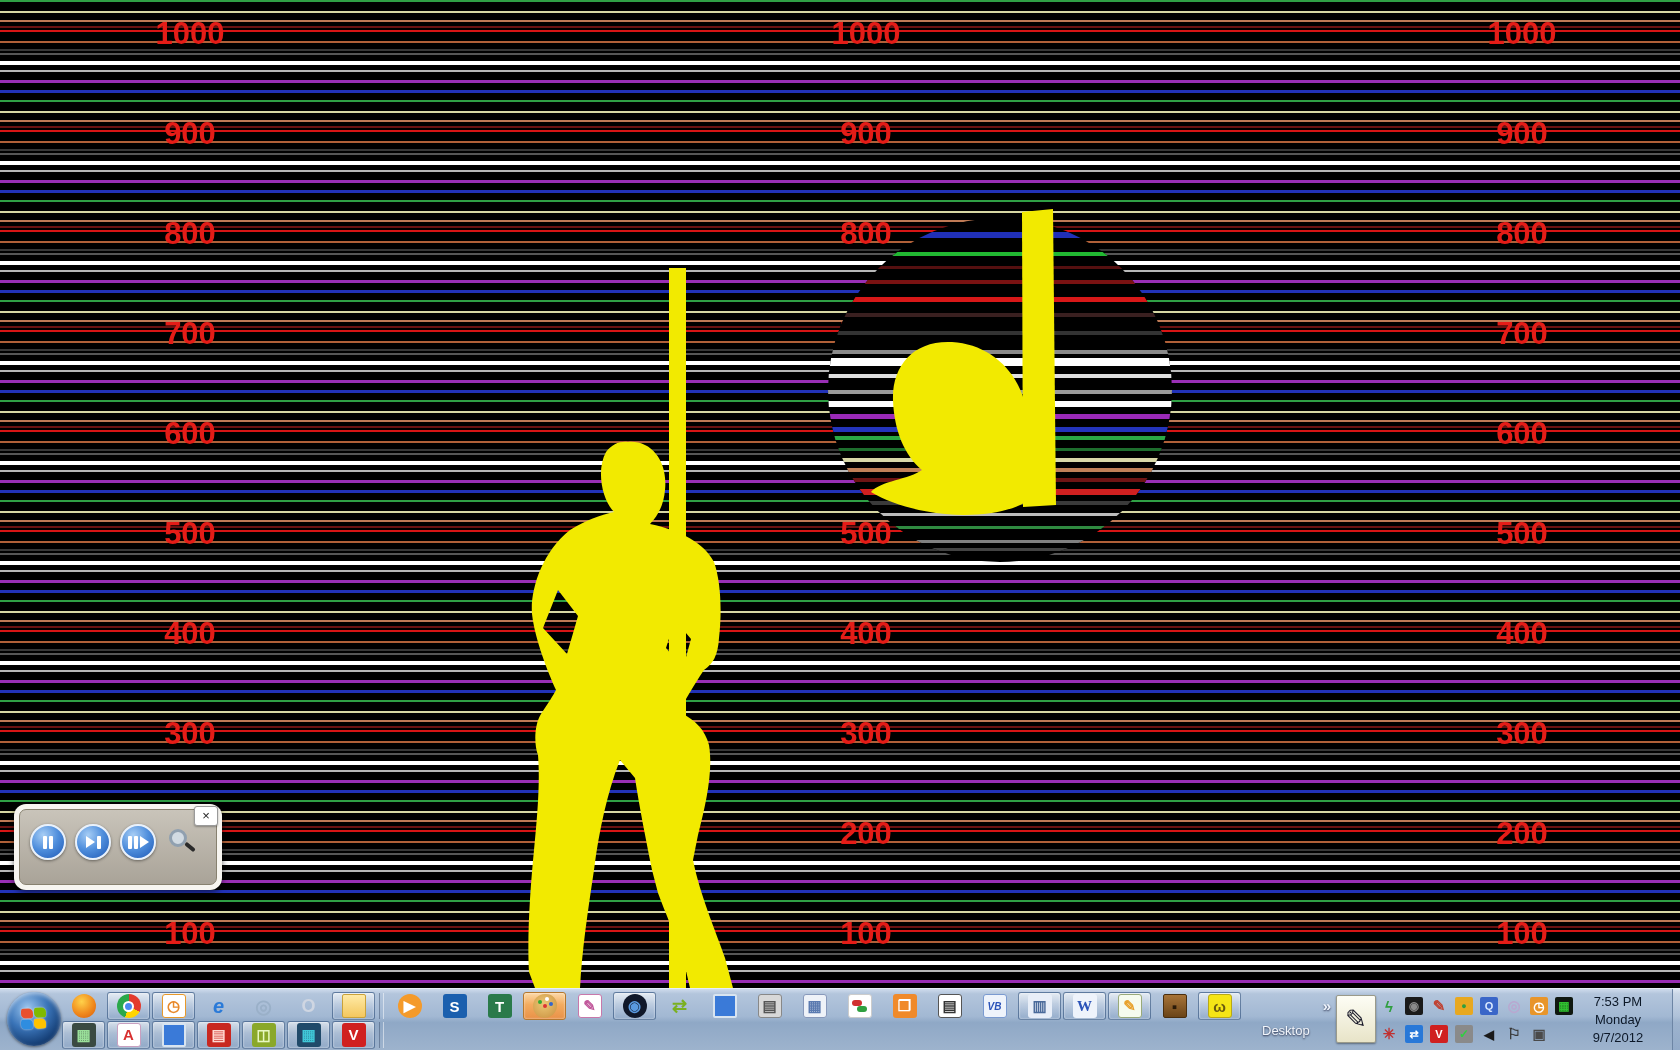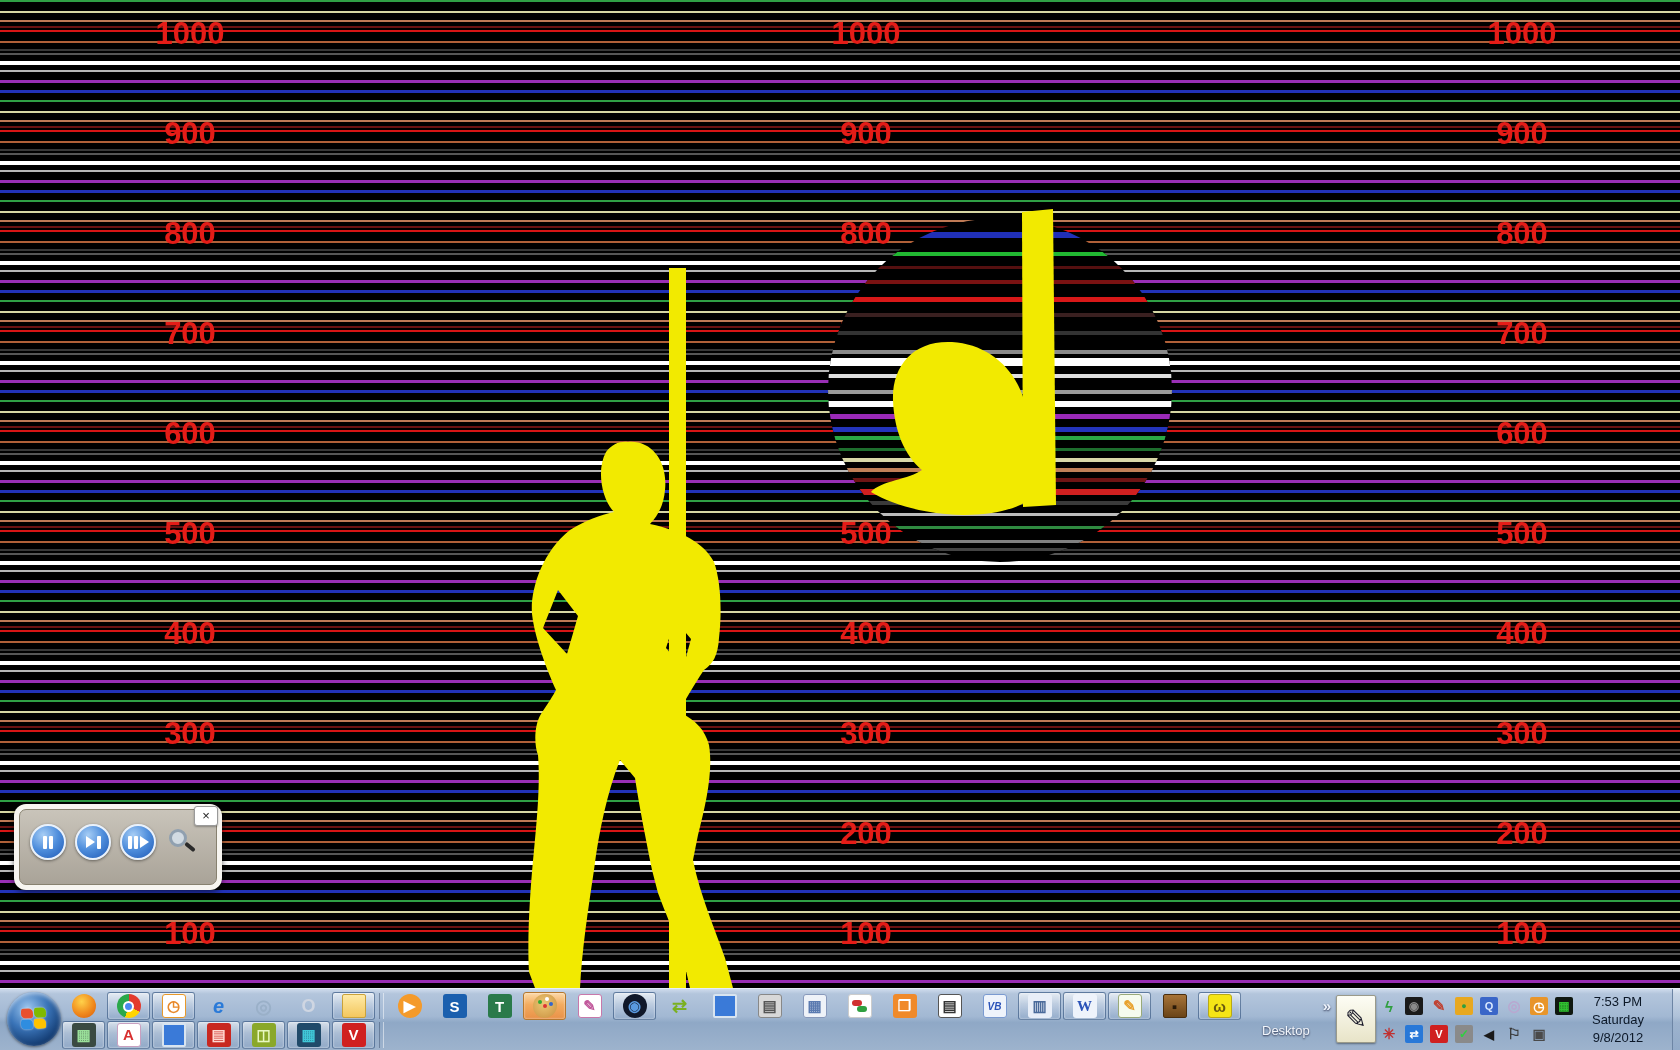--- a/index.html
+++ b/index.html
@@ -589,18 +589,18 @@
         <div class="tray-tile">
           <span style="color: rgb(58, 58, 58); font-size: 15px;">⚐</span>
         </div>
         <div class="tray-tile">
           <span style="color: rgb(74, 74, 74); font-size: 14px;">▣</span>
         </div>
       </div>
 
     <div id="tray-clock">
       <div>7:53 PM</div>
-      <div>Saturday</div>
-      <div>9/8/2012</div>
+      <div>Monday</div>
+      <div>9/7/2012</div>
     </div>
     <div id="show-desktop"></div>
   </div>
 </div>
 
 </body></html>

